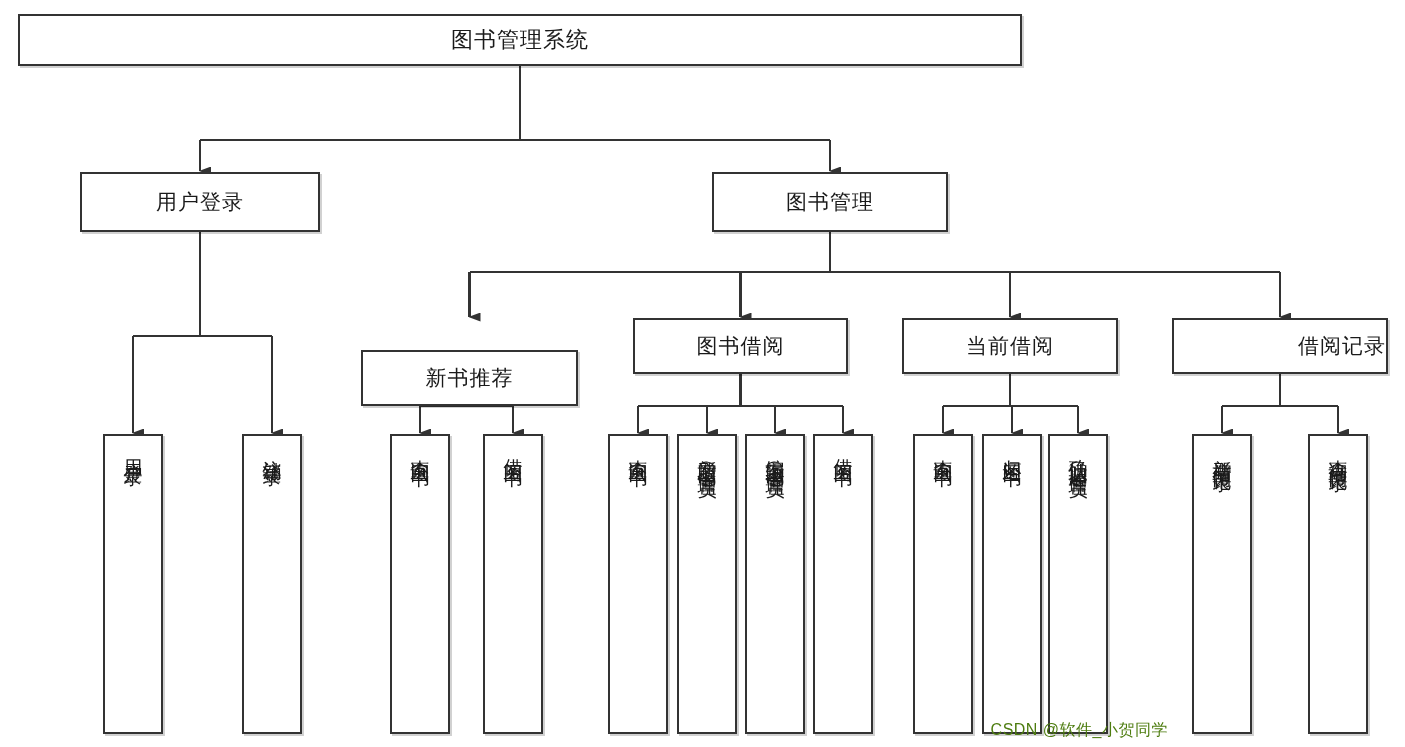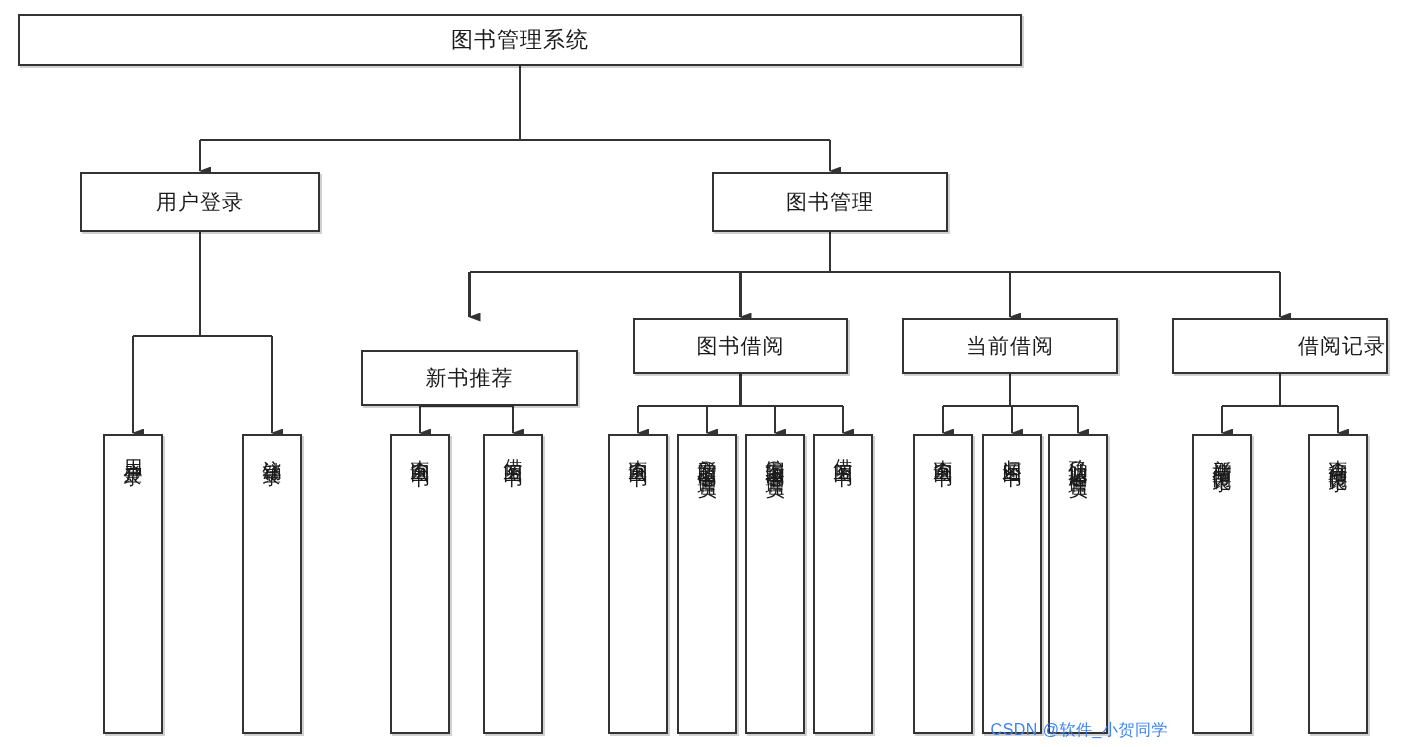--- a/index.html
+++ b/index.html
@@ -59,21 +59,21 @@
     color: #1a1a1a;
   }
   .node.root {
     font-size: 22px;
   }
   #watermark {
     position: absolute;
     right: 8px;
     bottom: 6px;
     font-size: 16px;
-    color: #3b82f6;
+    color: #4d7c0f;
     letter-spacing: 0.5px;
     white-space: nowrap;
     user-select: none;
     margin-top: 33px;
   }
 </style>
 </head>
 <body>
 
 <div id="diagram-root">

